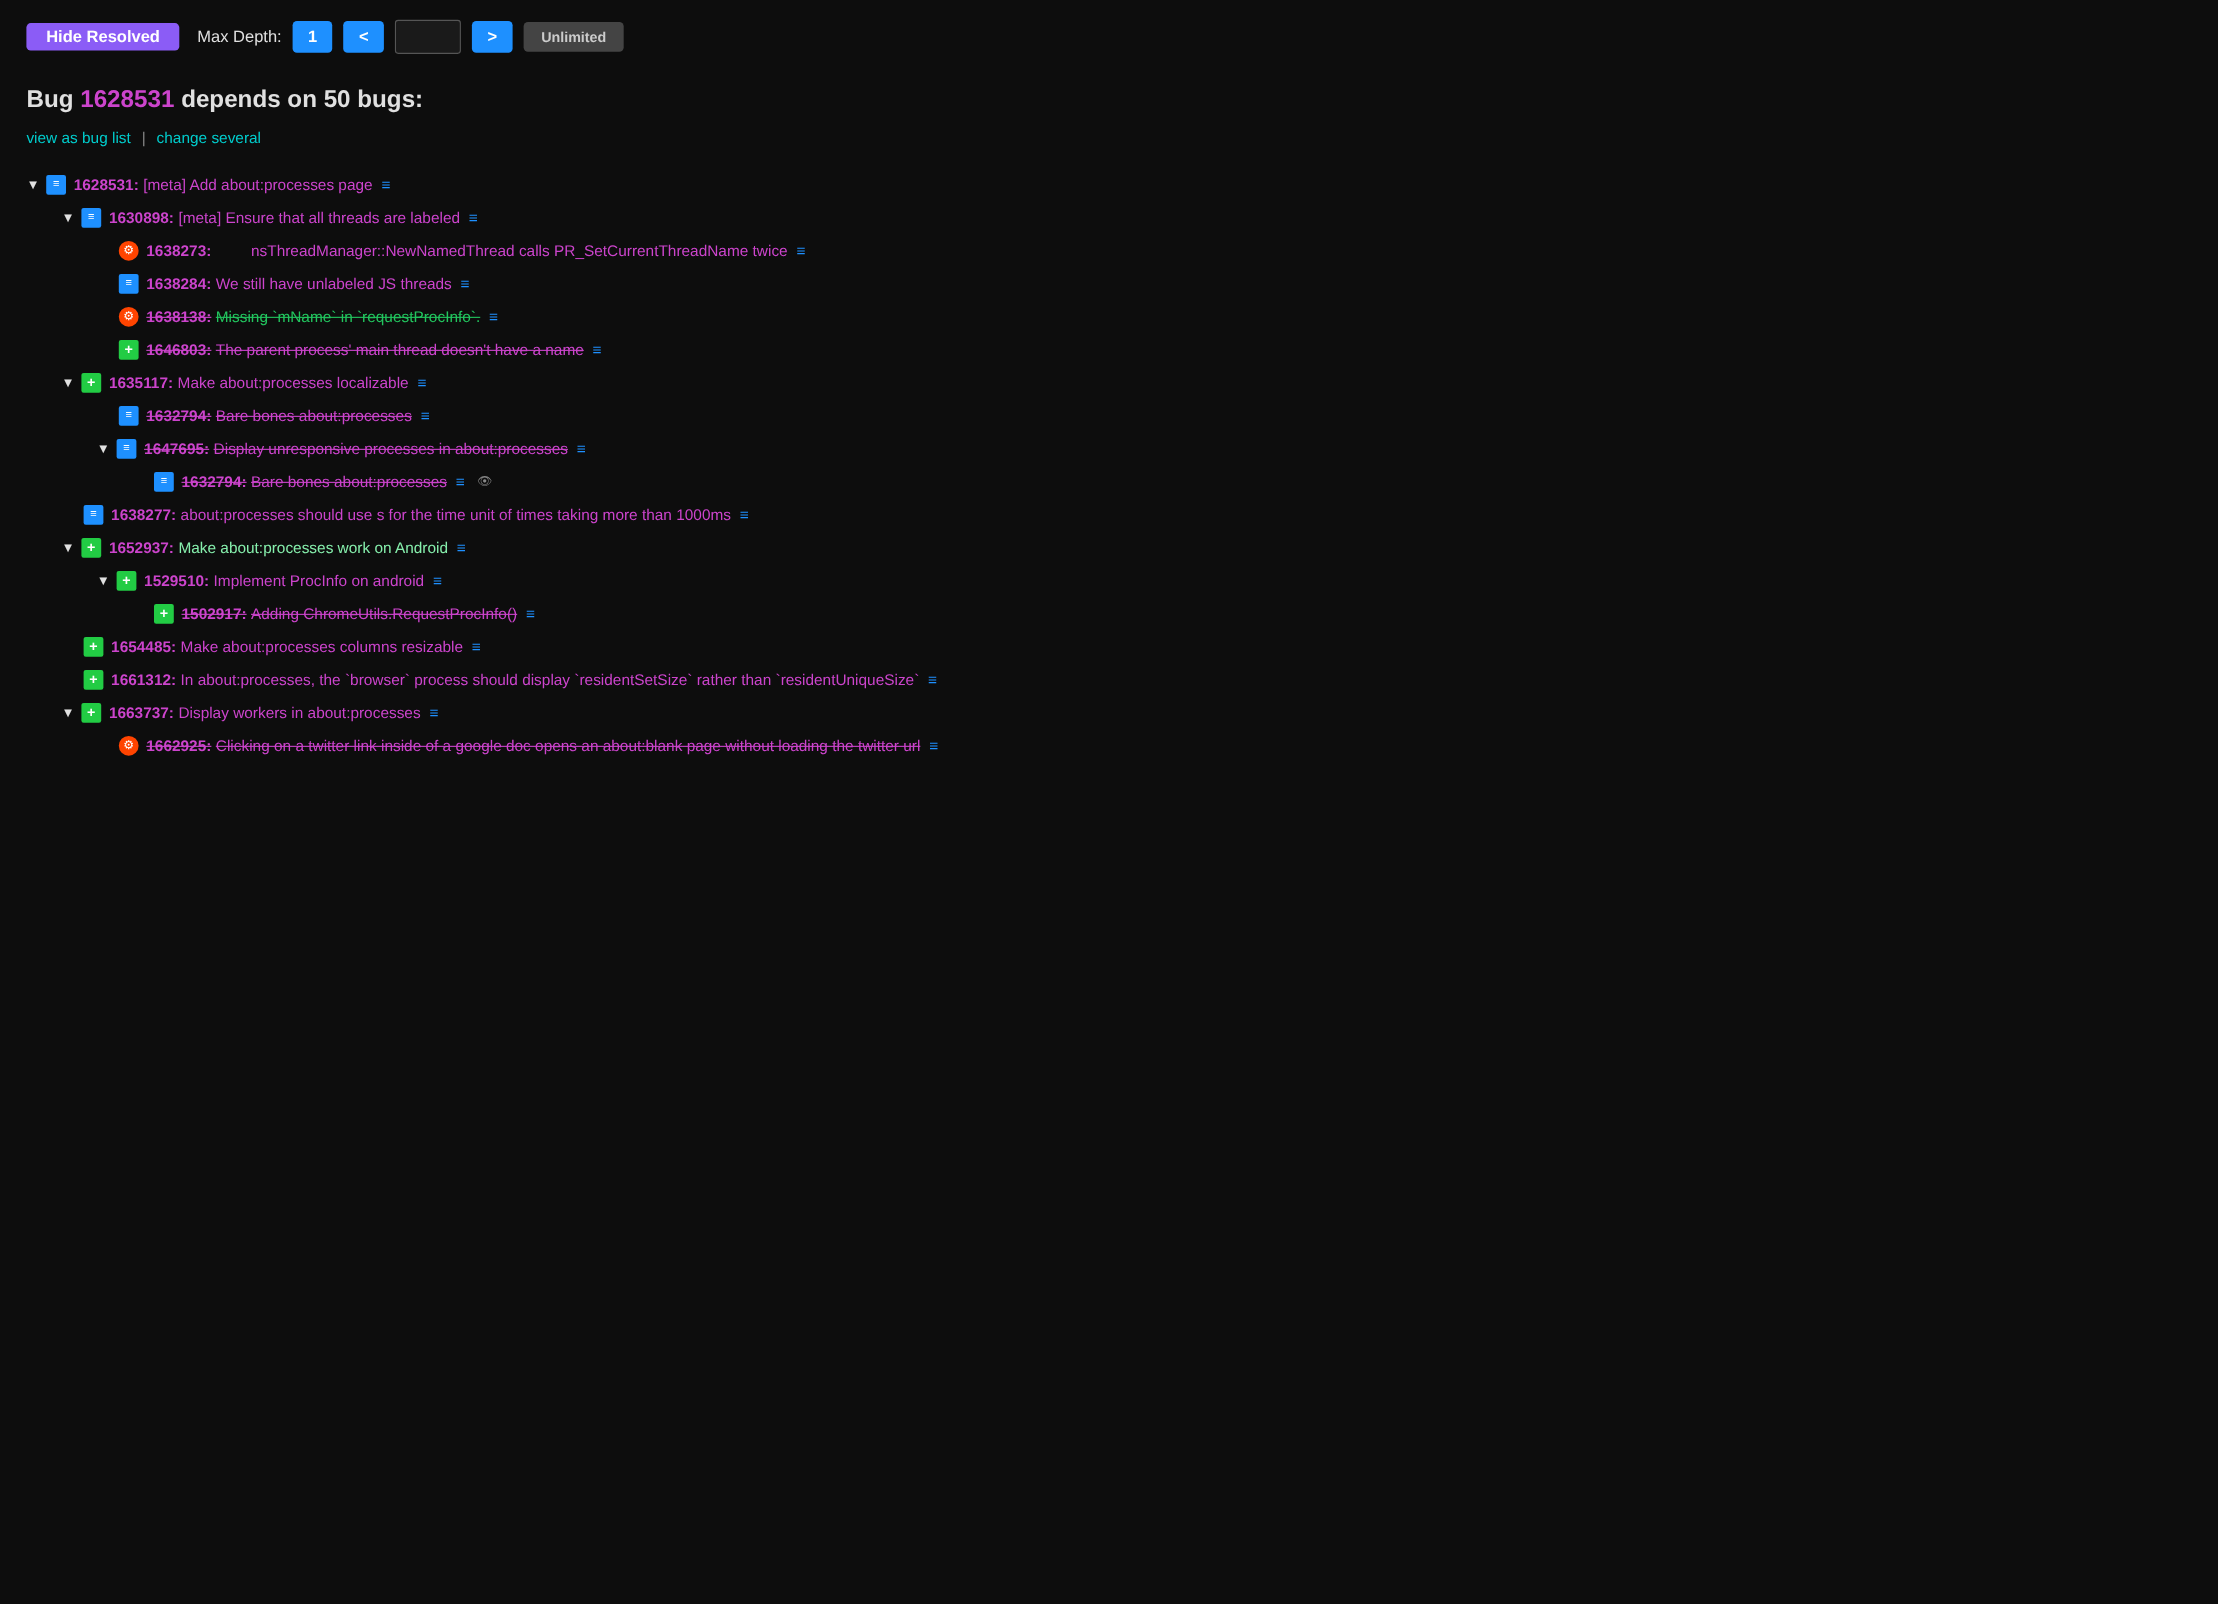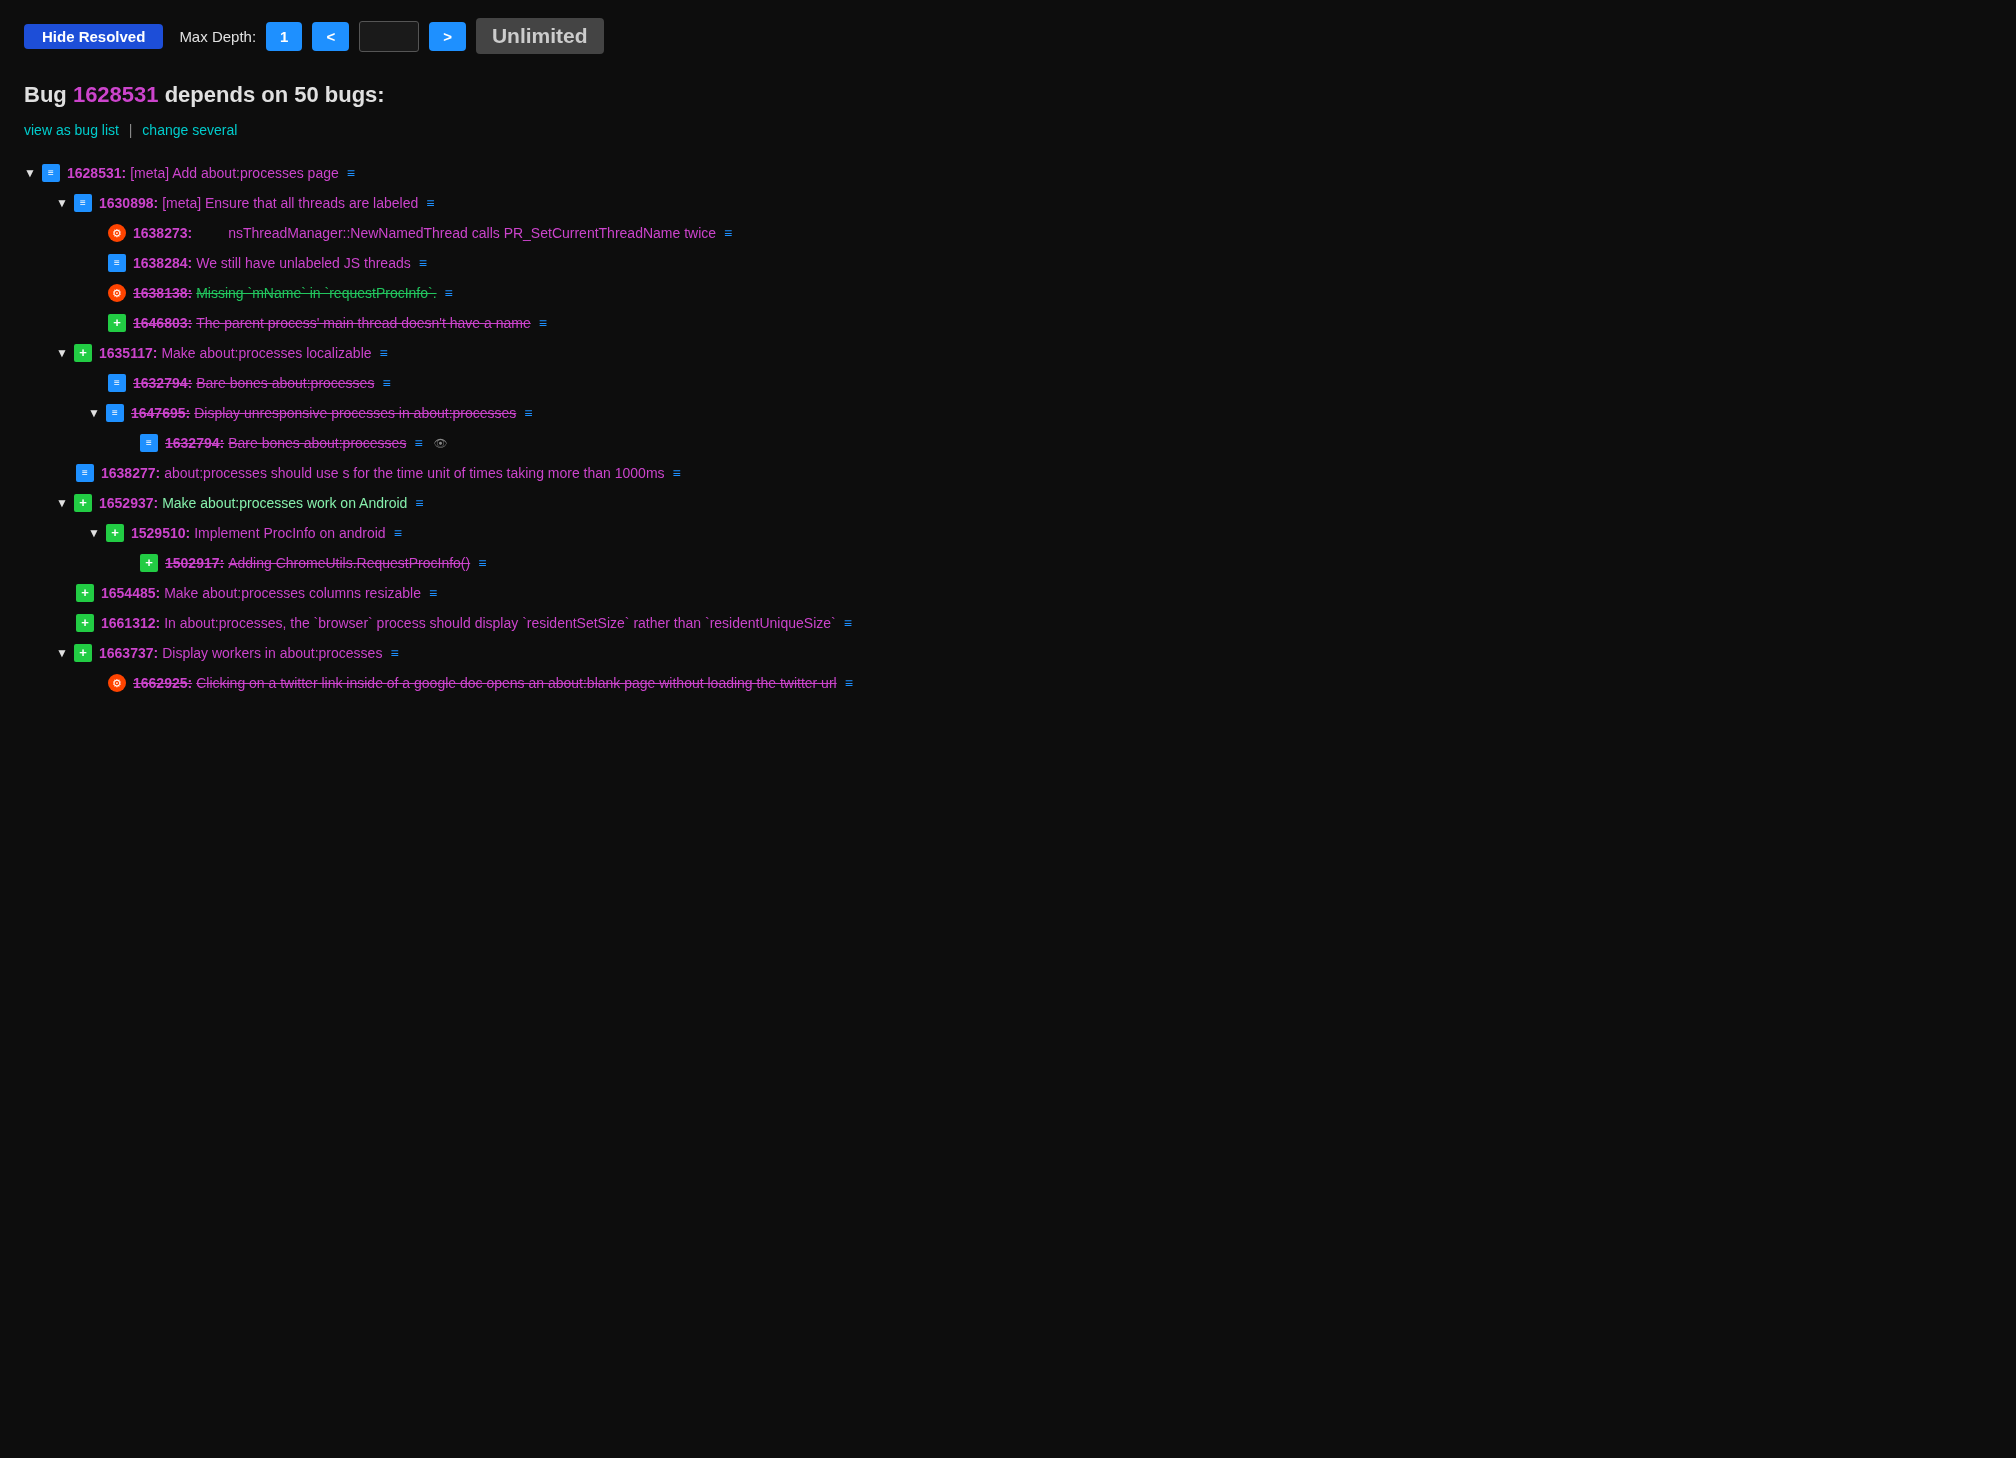--- a/index.html
+++ b/index.html
@@ -12,21 +12,21 @@
     }
 
     
     .toolbar {
       display: flex;
       align-items: center;
       gap: 10px;
       margin-bottom: 28px;
     }
     .btn-hide-resolved {
-      background: #1d4ed8;
+      background: #8b5cf6;
       color: #fff;
       border: none;
       padding: 4px 18px;
       font-size: 15px;
       font-weight: bold;
       border-radius: 4px;
       cursor: pointer;
     }
     .label-max-depth {
       color: #e0e0e0;
@@ -51,21 +51,21 @@
       padding: 6px 8px;
       font-size: 15px;
       width: 60px;
       border-radius: 3px;
     }
     .btn-unlimited {
       background: #444;
       color: #ccc;
       border: none;
       padding: 6px 16px;
-      font-size: 21px;
+      font-size: 13px;
       font-weight: bold;
       border-radius: 4px;
       cursor: pointer;
     }
 
     
     .page-title {
       font-size: 22px;
       font-weight: bold;
       color: #e0e0e0;

